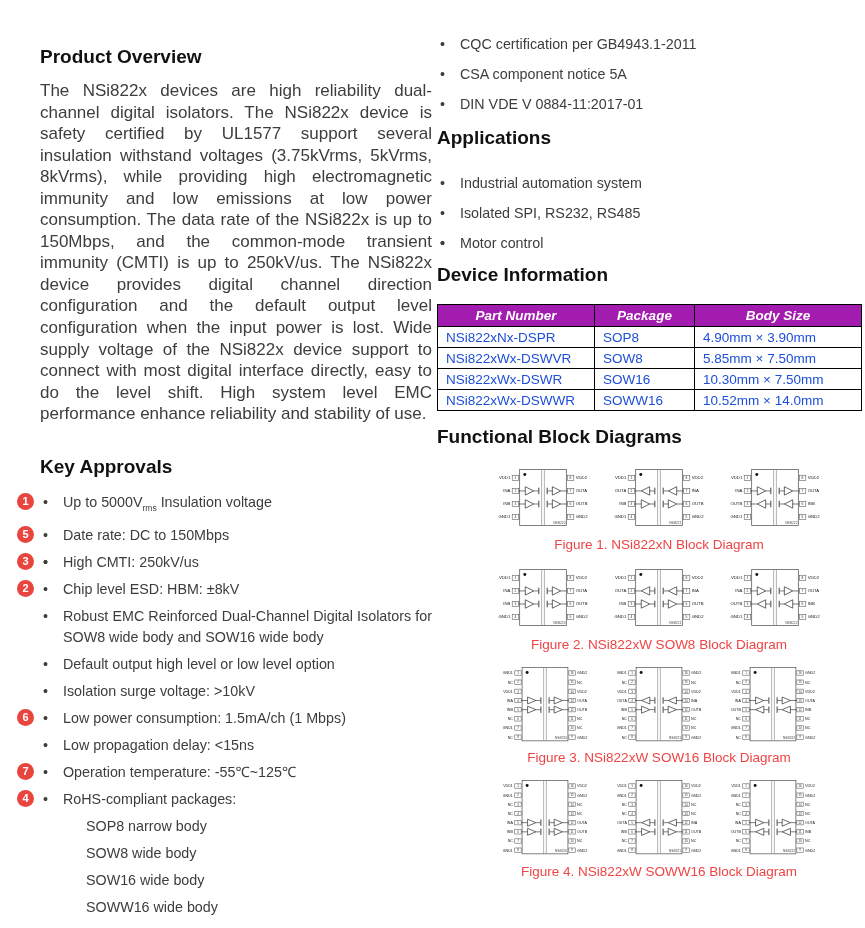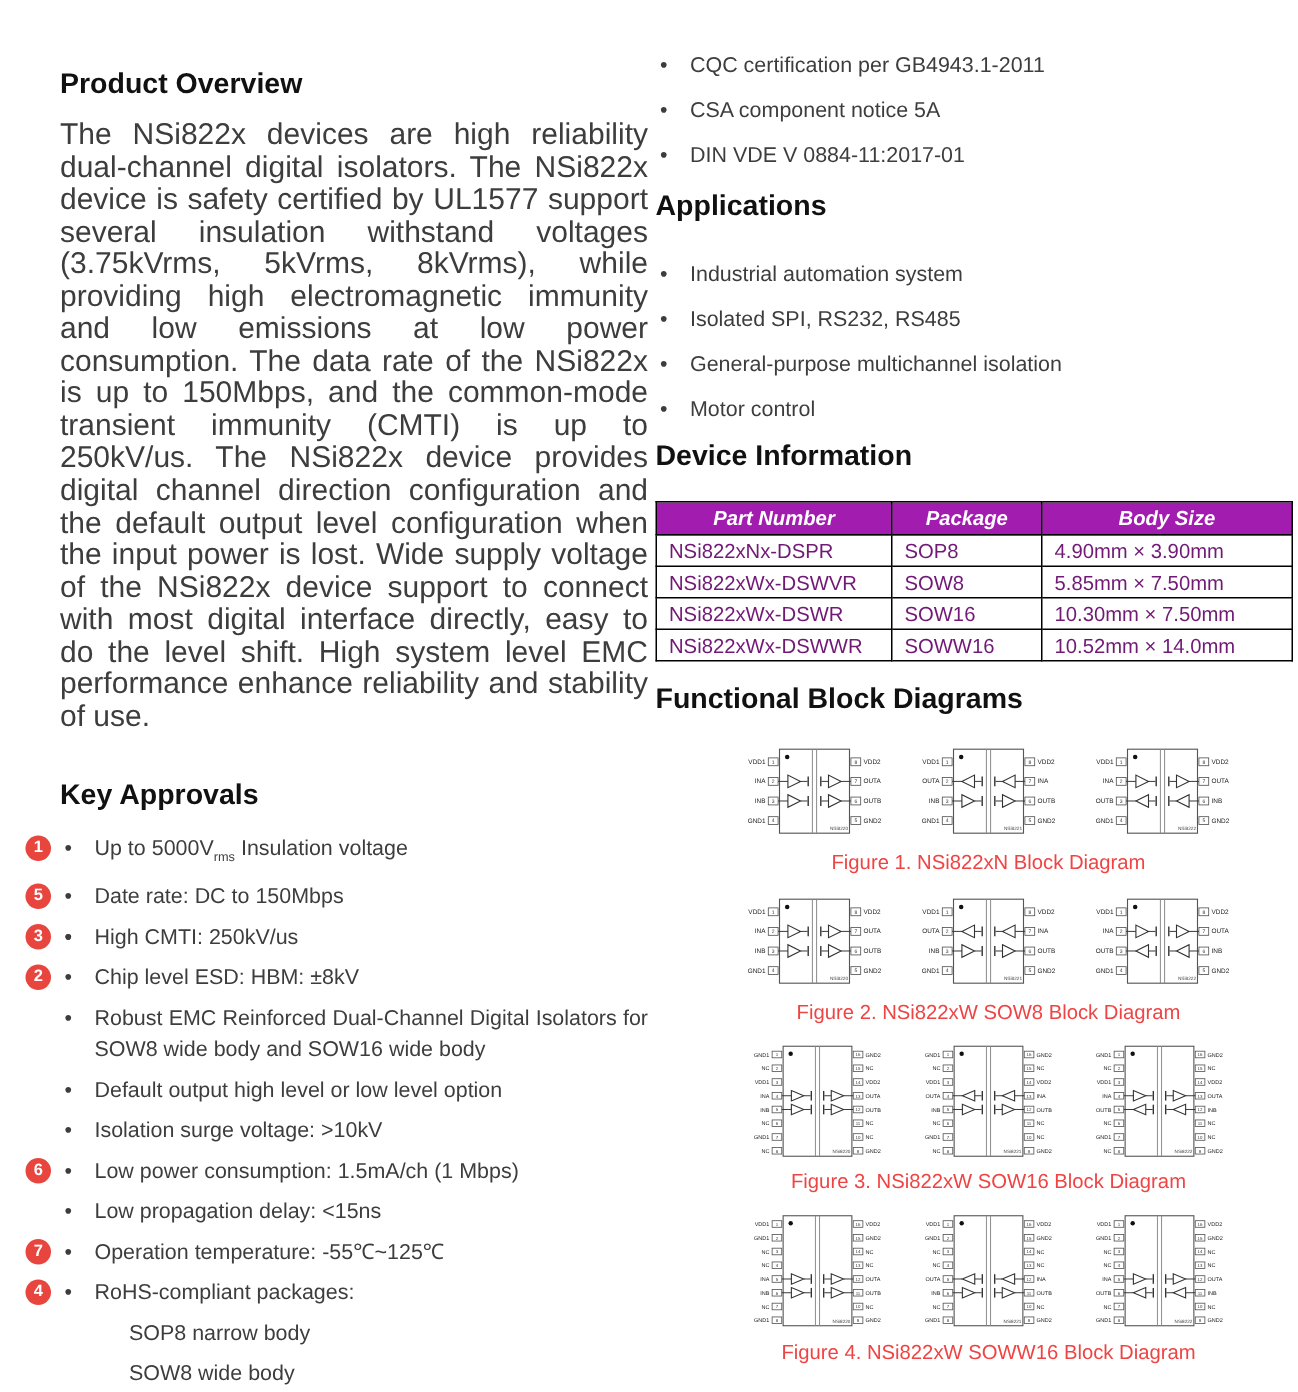--- a/index.html
+++ b/index.html
@@ -6,21 +6,21 @@
   body{
     width:865px;height:928px;background:#ffffff;overflow:hidden;
     font-family:"Liberation Sans",sans-serif;color:#3d3d3d;
     -webkit-font-smoothing:antialiased;
   }
   .page{position:relative;width:697px;height:928px;margin-top:12px;}
   .col-left{position:absolute;left:40px;top:33px;width:392px;}
   .col-right{position:absolute;left:437px;top:22px;width:424px;}
   h2{font-size:19px;line-height:23px;font-weight:700;color:#111111;margin:0;}
   .overview{
-    margin:12px 0 0 0;font-size:20px;line-height:21.55px;
+    margin:12px 0 0 0;font-size:17px;line-height:21.55px;
     text-align:justify;color:#3d3d3d;
   }
   h2.kf{margin:30px 0 14px 0;}
   h2.sra{margin:18px 0 16px 0;}
   h2.apps{margin:12px 0 24px 0;}
   h2.di{margin:8px 0 18px 0;}
   h2.fbd{margin:14px 0 14px 0;}
   .li{position:relative;padding-left:23px;font-size:14.3px;line-height:21px;margin-bottom:6px;}
   .li .dot{position:absolute;left:3px;top:0;color:#3d3d3d;}
   .li.indent{padding-left:46px;}
@@ -31,21 +31,21 @@
     background:#e8453e;color:#ffffff;font-size:11px;font-weight:700;
     display:flex;align-items:center;justify-content:center;
   }
   .rlist .li{margin-bottom:10px;line-height:20px;}
   table{border-collapse:collapse;width:424px;table-layout:fixed;}
   th{
     background:#a21caf;color:#ffffff;font-style:italic;font-weight:700;
     font-size:13.5px;text-align:center;padding:3px 4px;border:1px solid #000;
   }
   td{
-    font-size:13.5px;color:#701a75;padding:2.5px 8px;border:1px solid #000;
+    font-size:13.5px;color:#1d4ed8;padding:2.5px 8px;border:1px solid #000;
     white-space:nowrap;overflow:hidden;
   }
   col.c1{width:157px;} col.c2{width:100px;} col.c3{width:167px;}
   #figures{margin-left:50px;width:344px;}
   .figure{margin-bottom:9px;}
   .chips{display:flex;justify-content:center;gap:4px;align-items:flex-start;}
   .caption{
     text-align:center;font-size:13.5px;line-height:17px;color:#ef4444;
     font-weight:500;margin-top:3px;
   }
@@ -86,21 +86,21 @@
   <section class="col-right">
     <div id="safety-cont-list" class="rlist">
         <div class="li"><span class="dot">•</span><span class="txt">CQC certification per GB4943.1-2011</span></div>
         <div class="li"><span class="dot">•</span><span class="txt">CSA component notice 5A</span></div>
         <div class="li"><span class="dot">•</span><span class="txt">DIN VDE V 0884-11:2017-01</span></div>
       </div>
     <h2 class="apps">Applications</h2>
     <div id="applications-list" class="rlist">
         <div class="li"><span class="dot">•</span><span class="txt">Industrial automation system</span></div>
         <div class="li"><span class="dot">•</span><span class="txt">Isolated SPI, RS232, RS485</span></div>
-        <div class="li"><span class="dot">•</span><span class="txt">General-purpose multichannel isolation</span></div>
+        <div class="li"><span class="dot">•</span></div>
         <div class="li"><span class="dot">•</span><span class="txt">Motor control</span></div>
       </div>
     <h2 class="di">Device Information</h2>
     <table id="device-table">
       <colgroup>
           <col class="c1">
           <col class="c2">
           <col class="c3">
         </colgroup>
       <thead>

